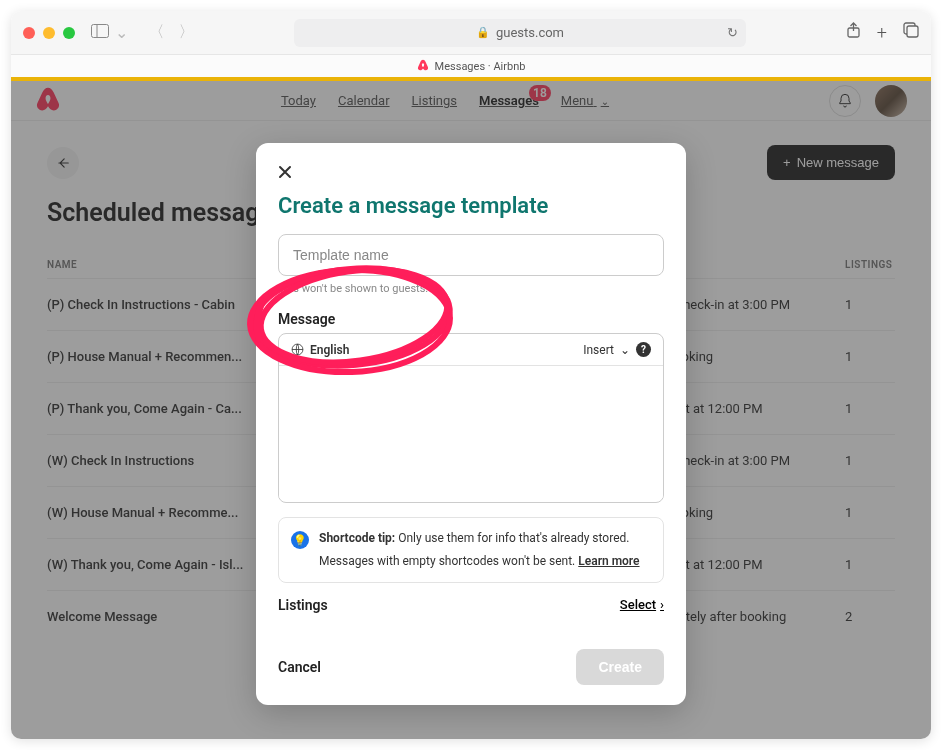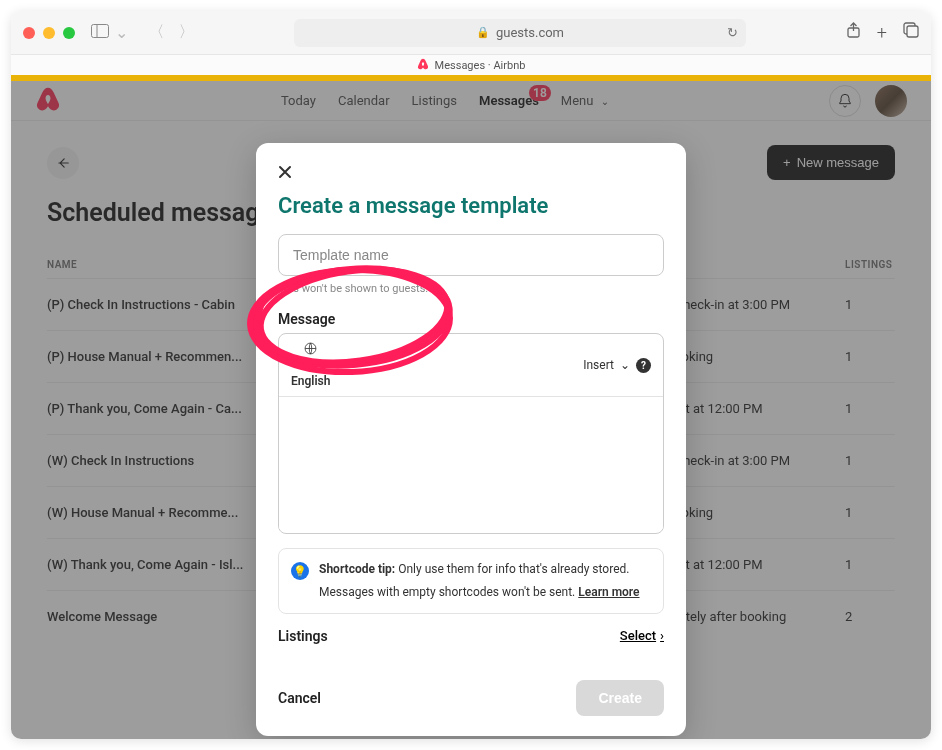--- a/index.html
+++ b/index.html
@@ -49,21 +49,21 @@
   font-size: 13px;
   color: #666;
   position: relative;
 }
 .addr-bar .lock { margin-right: 6px; font-size: 11px; }
 .addr-bar .refresh { position: absolute; right: 8px; color: #777; }
 .chrome-right { display: flex; gap: 16px; color: #555; }
 .tab-strip {
   height: 26px;
   background: #fbfbfb;
-  border-bottom: 6px solid #eab308;
+  border-bottom: 4px solid #eab308;
   display: flex;
   align-items: center;
   justify-content: center;
   font-size: 11px;
   color: #555;
 }
 .tab-favicon { margin-right: 6px; }
 
 .page {
   position: relative;
@@ -71,21 +71,21 @@
   background: #fff;
 }
 .page-header {
   height: 40px;
   display: flex;
   align-items: center;
   padding: 0 24px;
   border-bottom: 1px solid #eee;
 }
 .logo svg { width: 26px; height: 26px; }
-.main-nav { flex: 1; display: flex; justify-content: center; gap: 22px; font-size: 13px; color: #555; }
+.main-nav { flex: 1; display: flex; justify-content: center; gap: 22px; font-size: 13px; color: #555; text-decoration: underline; }
 .main-nav .nav-item.active { color: #222; font-weight: 600; position: relative; }
 .badge {
   position: absolute; top: -8px; right: -12px;
   background: #ff385c; color: #fff; font-size: 12px;
   border-radius: 8px; padding: 1px 4px; min-width: 14px; text-align: center;
 }
 .nav-right { display: flex; align-items: center; gap: 14px; }
 .bell-btn {
   width: 32px; height: 32px; border-radius: 50%;
   border: 1px solid #ddd; background: #fff;
@@ -141,21 +141,21 @@
   padding: 0 14px; font-size: 14px; color: #333;
 }
 .tpl-input::placeholder { color: #888; }
 .helper { font-size: 11px; color: #888; margin-top: 6px; }
 .section-label { font-size: 14px; font-weight: 600; margin-top: 16px; margin-bottom: 6px; color: #222; }
 .msg-box { border: 1px solid #ccc; border-radius: 8px; overflow: hidden; }
 .msg-toolbar {
   display: flex; align-items: center; justify-content: space-between;
   padding: 8px 12px; border-bottom: 1px solid #e3e3e3; font-size: 12px;
 }
-.msg-toolbar .lang { font-weight: 600; color: #333; display: flex; align-items: center; gap: 19px; flex-direction: column; }
+.msg-toolbar .lang { font-weight: 600; color: #333; display: flex; align-items: center; gap: 6px; }
 .msg-toolbar .insert { display: flex; align-items: center; gap: 6px; color: #333; }
 .msg-area { width: 100%; height: 132px; border: none; resize: none; padding: 10px; font-family: inherit; }
 .tip-box {
   margin-top: 14px; border: 1px solid #e3e3e3; border-radius: 8px;
   padding: 12px; font-size: 12px; color: #333; display: flex; gap: 10px;
 }
 .tip-icon {
   width: 18px; height: 18px; border-radius: 50%; background: #1a73e8;
   color: #fff; display: flex; align-items: center; justify-content: center; font-size: 11px; flex-shrink: 0;
   margin-top: 1px;

